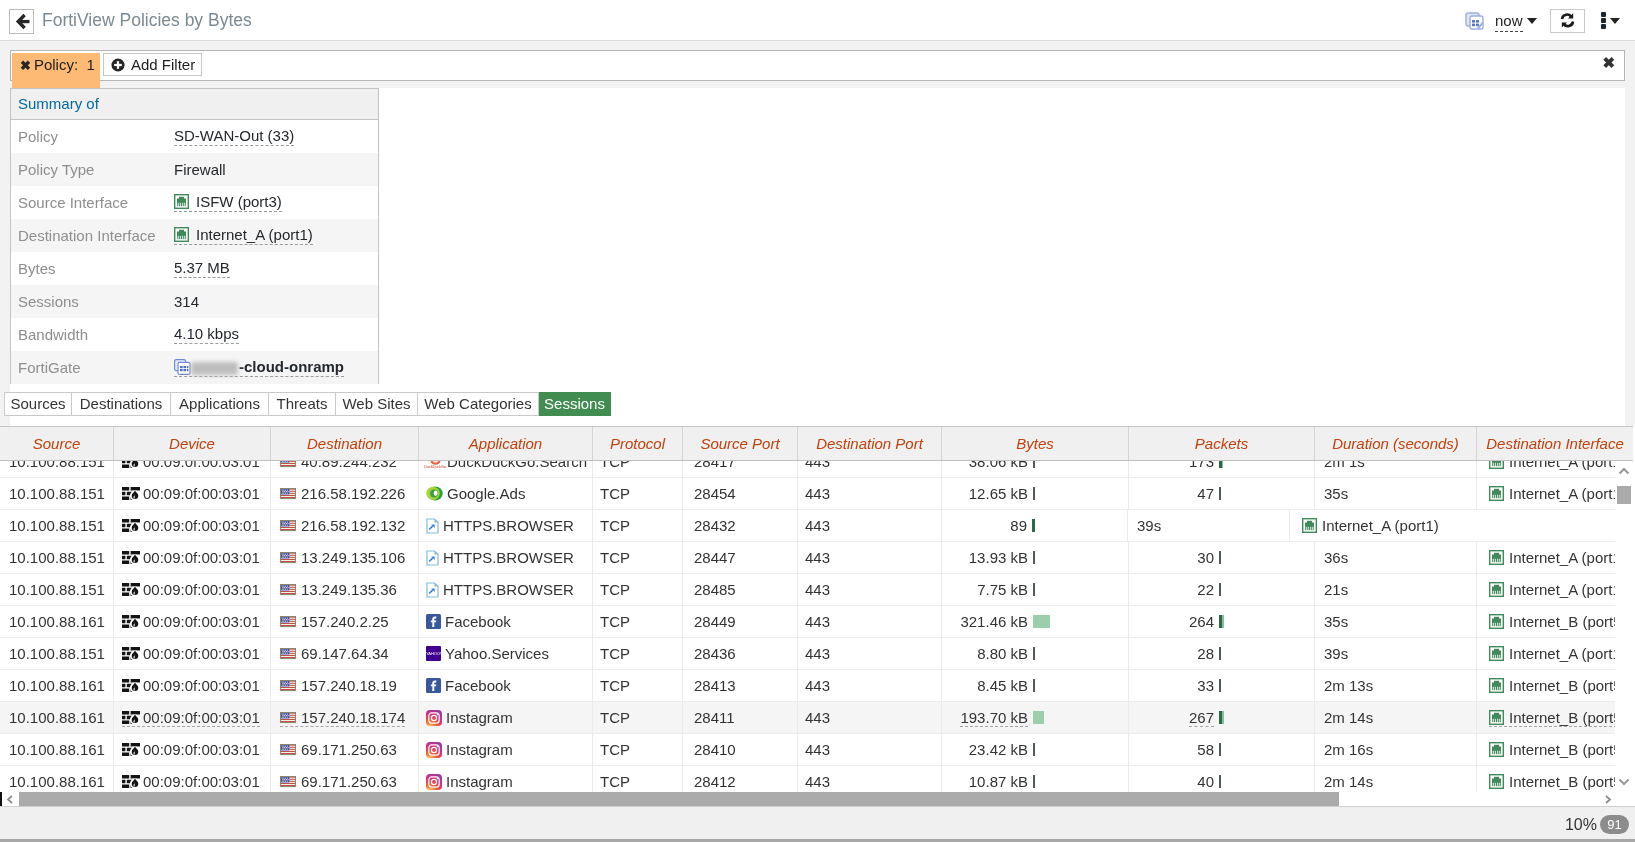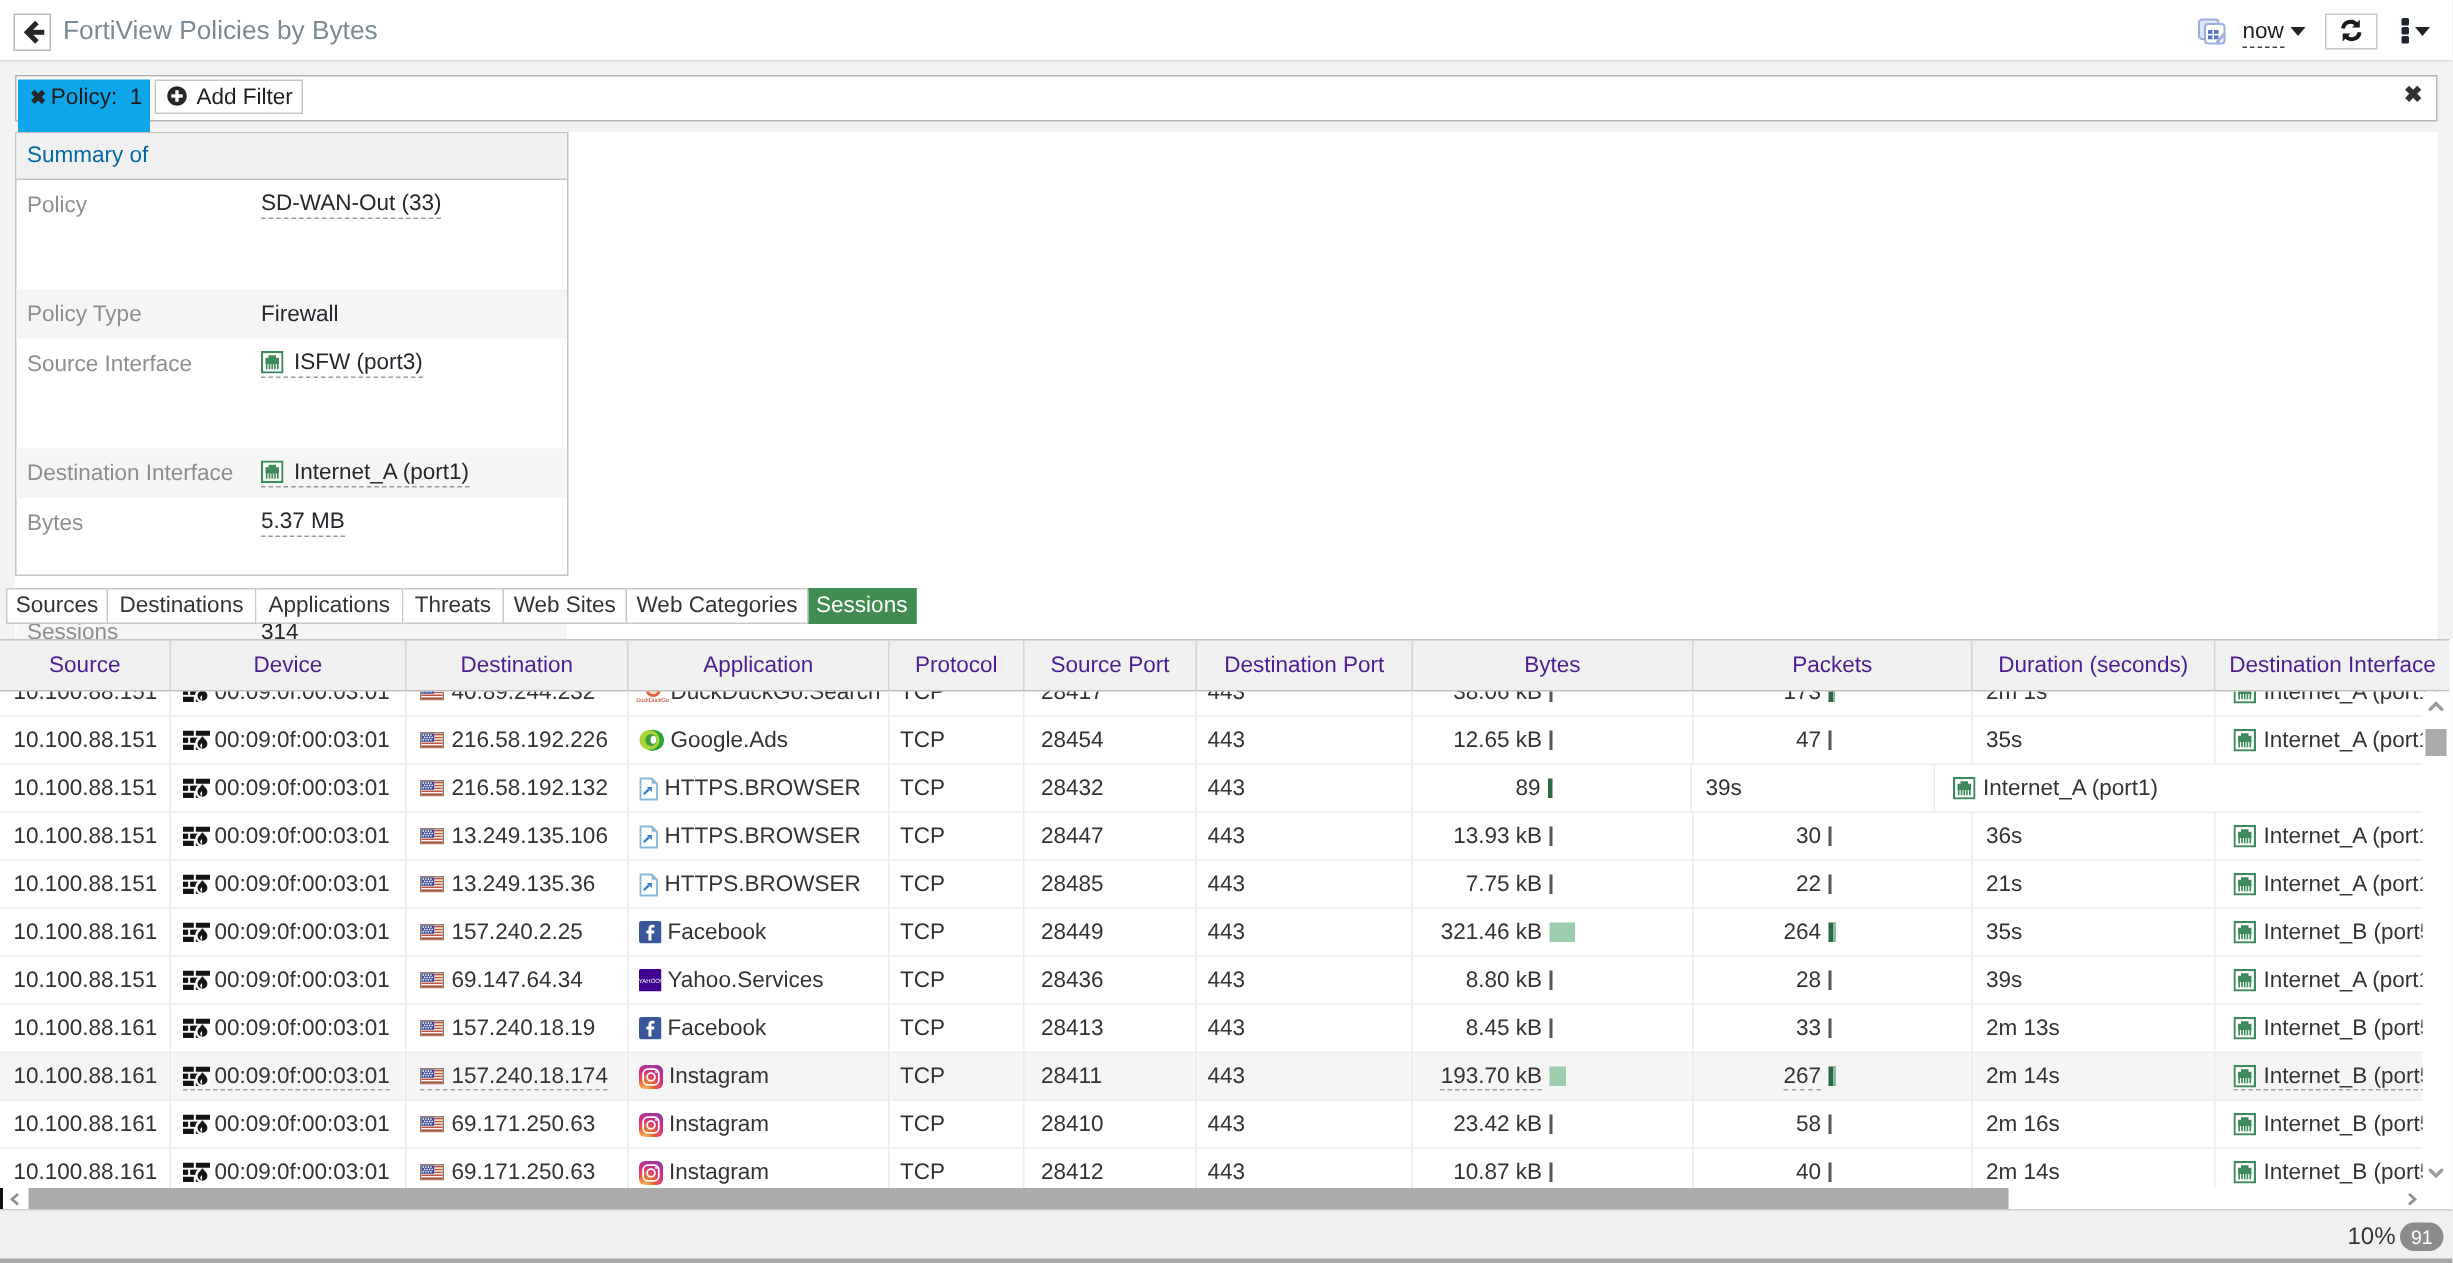--- a/index.html
+++ b/index.html
@@ -17,44 +17,44 @@
 .refreshbtn { position:absolute; left:1550px; top:9px; width:35px; height:24px; border:1px solid #c9c9c9; background:#fff; text-align:center; }
 .kebab { position:absolute; left:1601px; top:12px; width:5px; }
 .kebab div { width:4.5px; height:4.5px; background:#1b2430; border-radius:1px; margin-bottom:1.6px; }
 .caret2 { position:absolute; left:1610px; top:18px; }
 
 
 .panel { position:absolute; left:10px; top:88px; width:1615px; height:338px; background:#fff; }
 
 
 .filterbar { position:absolute; left:10px; top:50px; width:1615px; height:31px; background:#fff; border:1px solid #b5b5b5; }
-.chip1 { position:absolute; left:1px; top:2px; height:39px; line-height:23px; background:#0ea5e9; color:#1c1c1c; font-size:15px; padding:0 5px 0 8px; }
+.chip1 { position:absolute; left:1px; top:2px; height:39px; line-height:23px; background:#fdba74; color:#1c1c1c; font-size:15px; padding:0 5px 0 8px; }
 .chip1 .x { font-weight:bold; margin-right:3px; color:#262626; font-size:13px; }
 .chip2 { position:absolute; left:92px; top:2px; height:23px; line-height:22px; background:#fff; border:1px solid #c6c6c6; color:#1f1f1f; font-size:15px; padding:0 6px 0 7px; }
 .fclose { position:absolute; right:9px; top:3px; font-size:15px; font-weight:bold; color:#333; }
 
 
 .summary { position:absolute; left:10px; top:88px; width:369px; height:296px; background:#fff; border:1px solid #c4c4c4; font-size:15px; }
 .sumhead { height:31px; line-height:30px; background:#f0f0f0; border-bottom:1px solid #c4c4c4; padding-left:7px; color:#0369a1; }
 .srow { height:33px; display:flex; align-items:center; }
-.srow.alt { background:#f5f5f5;margin-top:40px; }
+.srow.alt { background:#f5f5f5; }
 .srow .lbl { width:163px; padding-left:7px; color:#8e8e8e; flex:none; }
 .srow .val { color:#24282d; display:flex; align-items:center; }
 .dash { border-bottom:1px dashed #9b9b9b; padding-bottom:1px; }
 .srow svg { margin-right:7px; } .srow svg.m0 { margin-right:0; }
 
 
 .tabs { position:absolute; left:4px; top:392px; height:24px; display:flex; font-size:15px; }
 .tab { height:24px; line-height:22px; text-align:center; background:#fff; border:1px solid #c9c9c9; border-left:none; color:#333; }
 .tab.first { border-left:1px solid #c9c9c9; }
 .tab.active { background:#418c50; color:#fff; border-color:#418c50; }
 
 
 .dtable { position:absolute; left:0; top:426px; width:1633px; }
-.thead { display:flex; height:35px; background:#f0f0f0; border-top:1px solid #c6c6c6; border-bottom:1px solid #c0c0c0; font-size:15px; color:#4c1d95; }
+.thead { display:flex; height:35px; background:#f0f0f0; border-top:1px solid #c6c6c6; border-bottom:1px solid #c0c0c0; font-size:15px; color:#c2410c;font-style:italic; }
 .thead .c { flex:none; text-align:center; line-height:33px; border-right:1px solid #d4d4d4; overflow:hidden; }
 .thead .c:last-child { border-right:none; }
 .tbody { overflow:hidden; height:331px; }
 .trow { display:flex; height:32px; border-bottom:1px solid #ededed; background:#fff; font-size:15px; color:#333; }
 .trow.hov { background:#f5f5f5; }
 .trow .c { flex:none; display:flex; align-items:center; border-right:1px solid #ebebeb; overflow:hidden; white-space:nowrap; }
 .trow .c:last-child { border-right:none; }
 .c1 { width:114px; padding-left:9px; }
 .c2 { width:157px; padding-left:8px; }
 .c3 { width:148px; padding-left:9px; }

